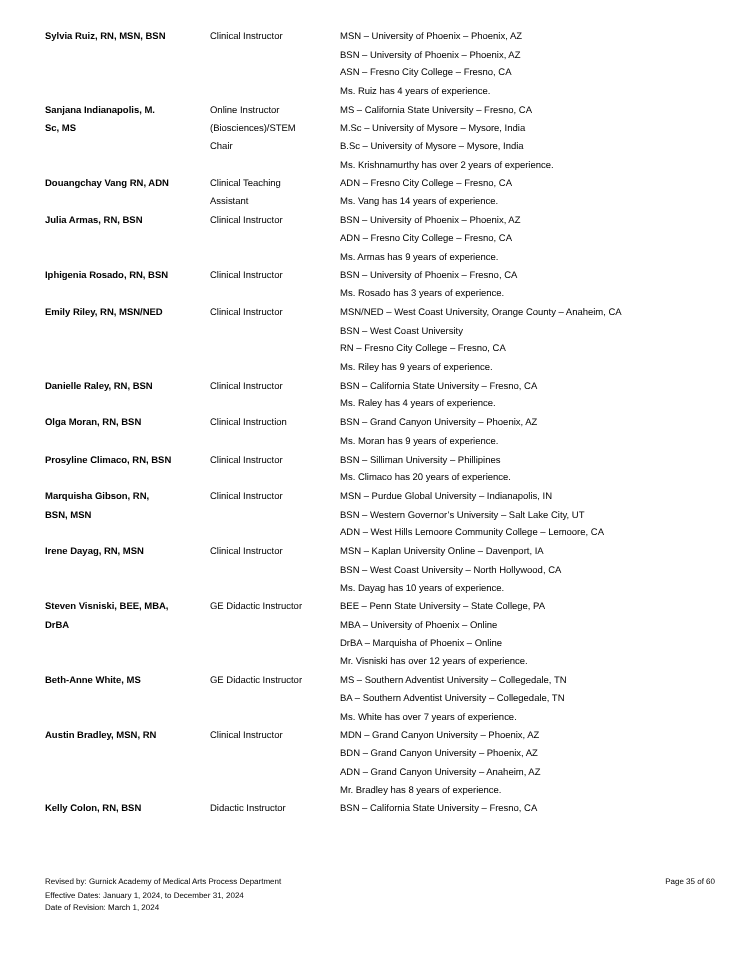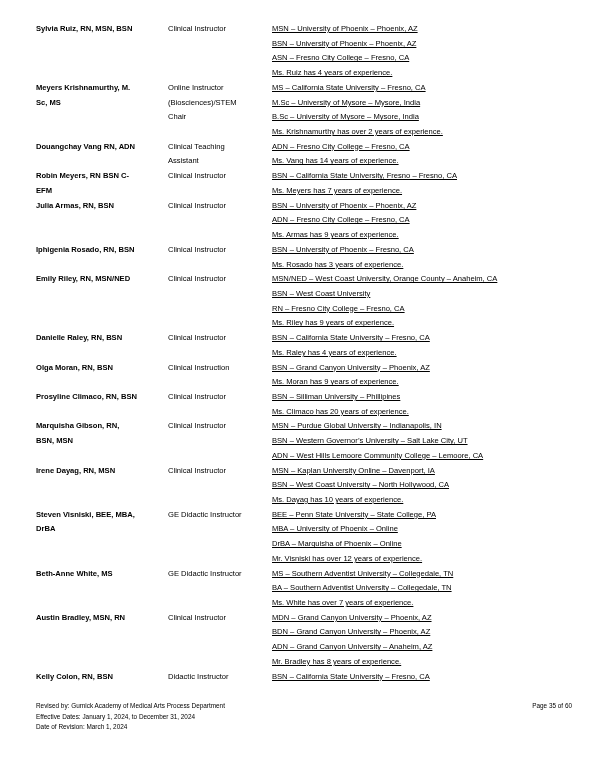--- a/index.html
+++ b/index.html
@@ -40,21 +40,20 @@
     width: 132px;
     font-weight: bold;
     padding-right: 6px;
   }
   .col-role {
     width: 104px;
     padding-right: 6px;
   }
   .col-cred {
     width: 300px;
-    text-decoration: underline;
   }
   .cred-line, .role-line, .name-line {
     display: block;
     white-space: nowrap;
   }
   .footer {
     position: absolute;
     left: 36px;
     top: 701px;
     width: 536px;
@@ -93,21 +92,21 @@
           </td>
           <td class="col-cred">
             <span class="cred-line">MSN – University of Phoenix – Phoenix, AZ</span>
             <span class="cred-line">BSN – University of Phoenix – Phoenix, AZ</span>
             <span class="cred-line">ASN – Fresno City College – Fresno, CA</span>
             <span class="cred-line">Ms. Ruiz has 4 years of experience.</span>
           </td>
         </tr>
         <tr>
           <td class="col-name">
-            <span class="cred-line">Meyers Krishnamurthy, M.</span>
+            <span class="cred-line">Sanjana Indianapolis, M.</span>
             <span class="cred-line">Sc, MS</span>
           </td>
           <td class="col-role">
             <span class="cred-line">Online Instructor</span>
             <span class="cred-line">(Biosciences)/STEM</span>
             <span class="cred-line">Chair</span>
           </td>
           <td class="col-cred">
             <span class="cred-line">MS – California State University – Fresno, CA</span>
             <span class="cred-line">M.Sc – University of Mysore – Mysore, India</span>
@@ -119,33 +118,20 @@
           <td class="col-name">
             <span class="cred-line">Douangchay Vang RN, ADN</span>
           </td>
           <td class="col-role">
             <span class="cred-line">Clinical Teaching</span>
             <span class="cred-line">Assistant</span>
           </td>
           <td class="col-cred">
             <span class="cred-line">ADN – Fresno City College – Fresno, CA</span>
             <span class="cred-line">Ms. Vang has 14 years of experience.</span>
-          </td>
-        </tr>
-        <tr>
-          <td class="col-name">
-            <span class="cred-line">Robin Meyers, RN BSN C-</span>
-            <span class="cred-line">EFM</span>
-          </td>
-          <td class="col-role">
-            <span class="cred-line">Clinical Instructor</span>
-          </td>
-          <td class="col-cred">
-            <span class="cred-line">BSN – California State University, Fresno – Fresno, CA</span>
-            <span class="cred-line">Ms. Meyers has 7 years of experience.</span>
           </td>
         </tr>
         <tr>
           <td class="col-name">
             <span class="cred-line">Julia Armas, RN, BSN</span>
           </td>
           <td class="col-role">
             <span class="cred-line">Clinical Instructor</span>
           </td>
           <td class="col-cred">

